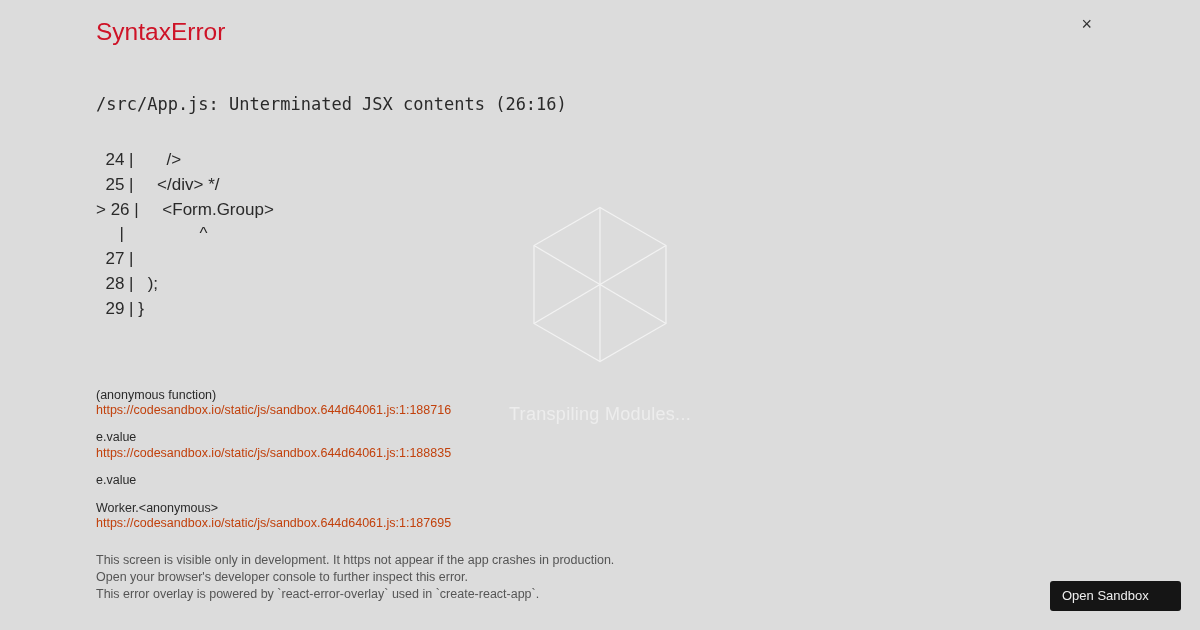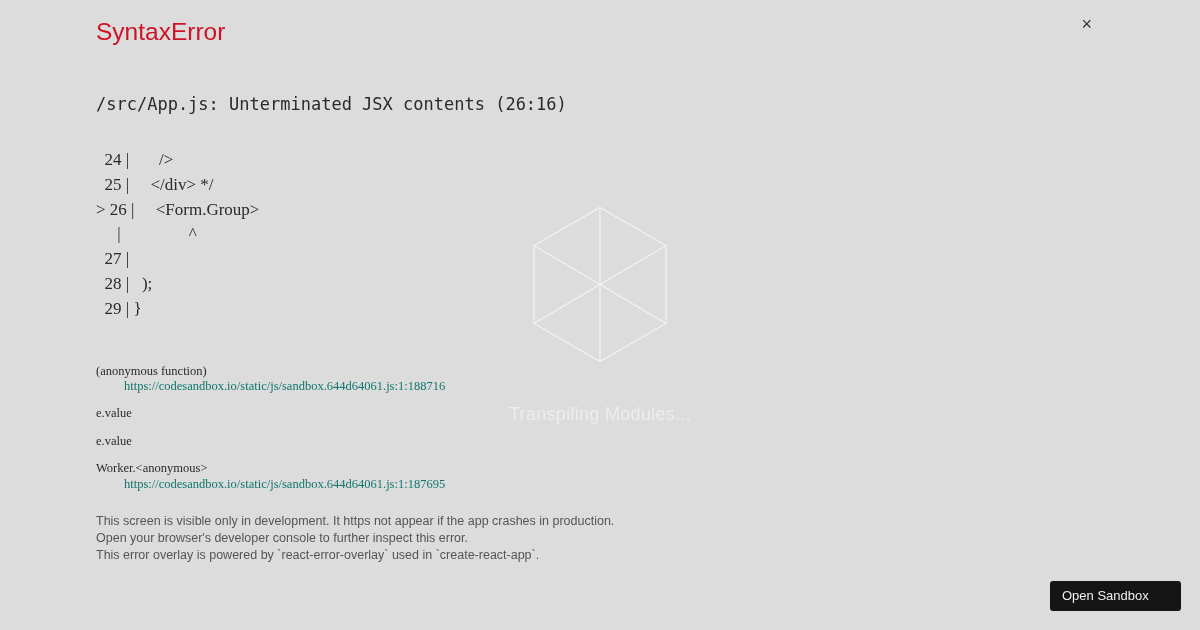--- a/index.html
+++ b/index.html
@@ -55,36 +55,36 @@
       margin-top: 4px;
     }
     .err-message {
       font-family: "SFMono-Regular", Menlo, Consolas, monospace;
       font-size: 17px;
       color: #2a2a2a;
       margin-bottom: 34px;
       margin-top: 48px;
     }
     .code-block {
-      font-family: Liberation Serif, serif;
+      font-family: Liberation Sans, sans-serif;
       font-size: 17px;
       line-height: 1.46;
       color: #2a2a2a;
       white-space: pre;
-      margin-bottom: 42px;
+      margin-bottom: 66px;
     }
     .stack {
-      font-family: Liberation Serif, serif;
+      font-family: Liberation Sans, sans-serif;
       font-size: 12.5px;
       line-height: 1.15;
       margin-bottom: 22px;
     }
     .stack-entry { margin-bottom: 13px; }
     .stack-fn { color: #2a2a2a; }
-    .stack-loc { color: #0f766e; margin-top: 1px; margin-left: 28px; }
+    .stack-loc { color: #c2410c; margin-top: 1px; }
     .footer-note {
       font-size: 12.5px;
       color: #555;
       line-height: 1.35;
     }
     .open-sandbox {
       position: absolute;
       right: 19px;
       bottom: 19px;
       background: #151515;
@@ -131,20 +131,21 @@
   28 |   );
   29 | }</div>
 
   <div class="stack">
     <div class="stack-entry">
       <div class="stack-fn">(anonymous function)</div>
       <div class="stack-loc">https://codesandbox.io/static/js/sandbox.644d64061.js:1:188716</div>
     </div>
     <div class="stack-entry">
       <div class="stack-fn">e.value</div>
+      <div class="stack-loc">https://codesandbox.io/static/js/sandbox.644d64061.js:1:188835</div>
     </div>
     <div class="stack-entry">
       <div class="stack-fn">e.value</div>
     </div>
     <div class="stack-entry">
       <div class="stack-fn">Worker.&lt;anonymous&gt;</div>
       <div class="stack-loc">https://codesandbox.io/static/js/sandbox.644d64061.js:1:187695</div>
     </div>
   </div>
 

